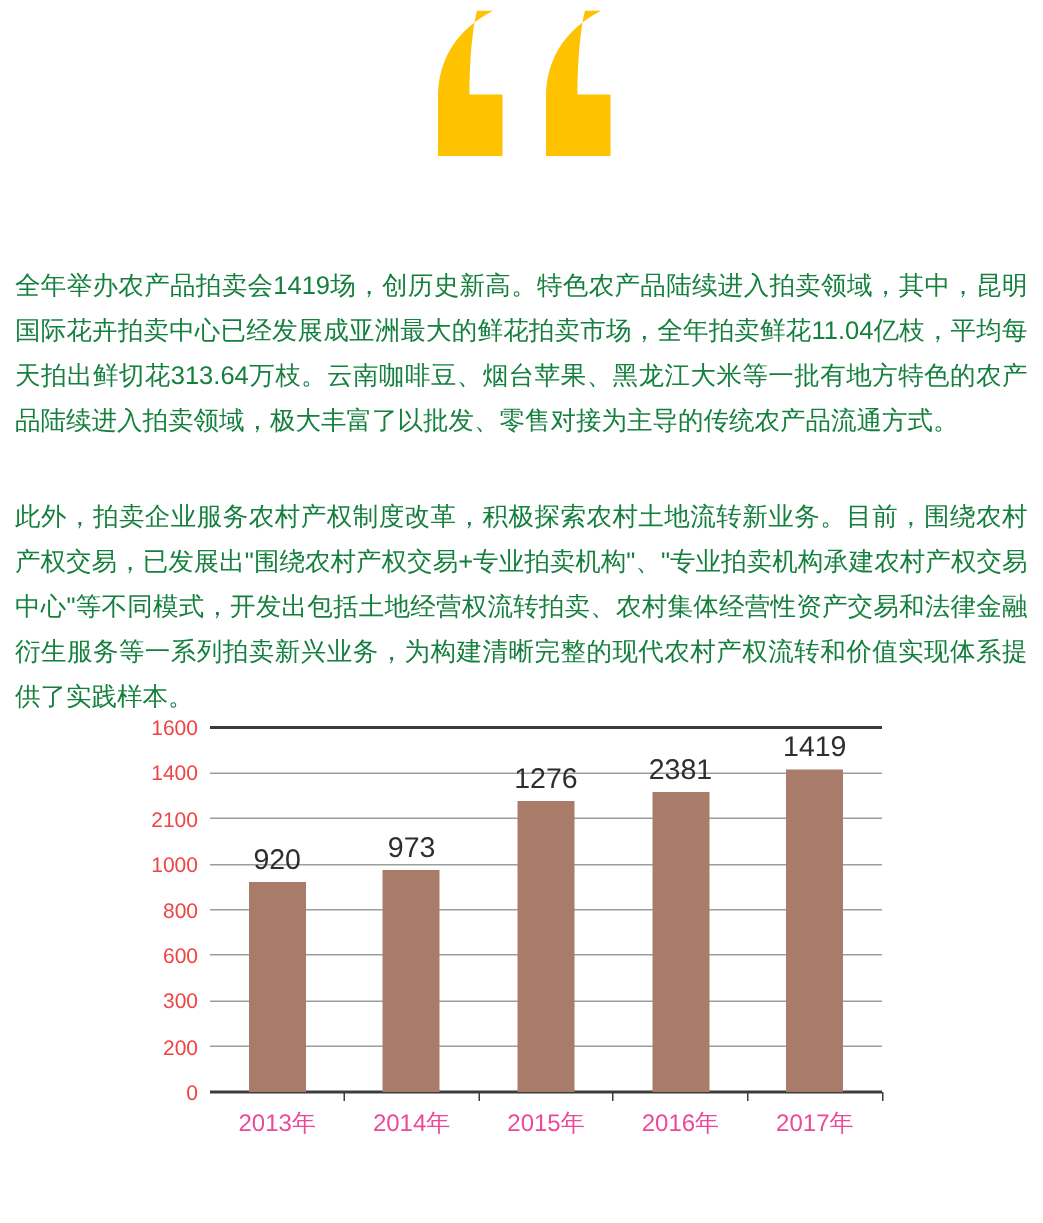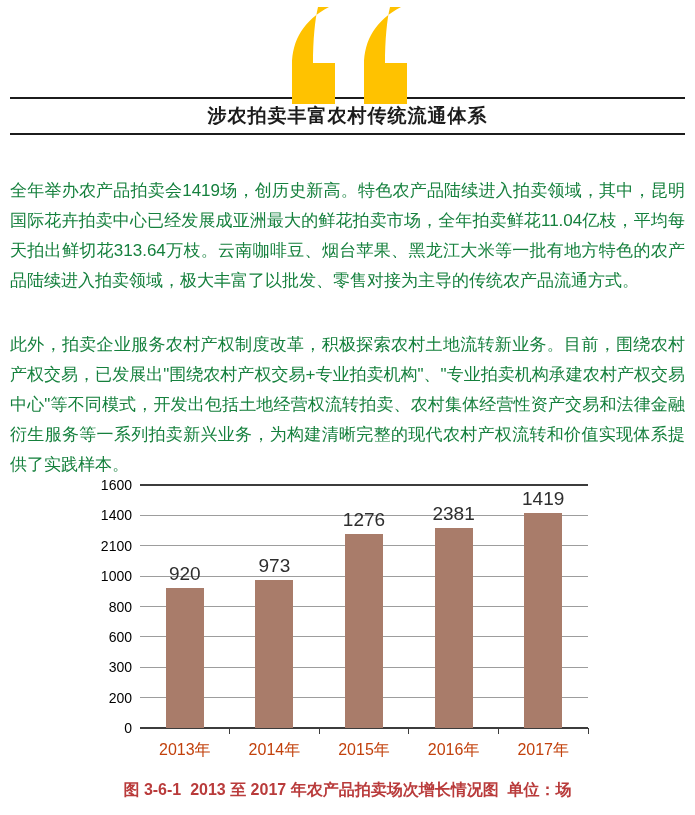--- a/index.html
+++ b/index.html
@@ -30,53 +30,50 @@
   .para-1 { top:176px; }
   .para-2 { top:330px; }
 
   
   .chart { position:absolute; top:470px; left:0; width:695px; height:300px; }
   .plot  { position:absolute; left:140px; top:15px; width:448px; height:243px; }
   .gridline { position:absolute; left:0; width:100%; height:1px; background:#9d9d9d; }
   .gridline.edge { height:2px; background:#3c3c3c; }
   .ytick {
     position:absolute; left:88px; width:44px; height:18px; text-align:right;
-    font-size:14px; color:#000000; line-height:18px;
+    font-size:14px; color:#ef4444; line-height:18px;
   }
   .bar { position:absolute; bottom:0; }
   .bar-value {
     position:absolute; text-align:center; font-size:19px; color:#2e2e2e; height:18px; line-height:18px;
   }
   .xtickmark { position:absolute; top:243px; width:1px; height:6px; background:#3c3c3c; }
   .xtick {
     position:absolute; top:270px; height:20px; text-align:center;
-    font-size:16px; color:#c2410c; line-height:20px;
+    font-size:16px; color:#ec4899; line-height:20px;
   }
 
   
   .caption {
     position:absolute; top:780px; left:0; width:695px; text-align:center;
     font-size:16px; font-weight:bold; white-space:pre;
   }
 </style>
 </head>
 <body>
 
 <div class="page">
 
   <div class="quote-wrap">
     <svg width="122" height="98" viewBox="0 0 122 98">
       <path d="M43,0 C18,13 6,33 6,58 L6,97 L49,97 L49,56 L27,56 C27,33 29,12 32,0 Z" fill="#FFC200"></path>
       <path d="M115,0 C90,13 78,33 78,58 L78,97 L121,97 L121,56 L99,56 C99,33 101,12 104,0 Z" fill="#FFC200"></path>
     </svg>
   </div>
 
-  <div class="title-band">
-    <h1>涉农拍卖丰富农村传统流通体系</h1>
-  </div>
 
   <p class="para para-1">全年举办农产品拍卖会1419场，创历史新高。特色农产品陆续进入拍卖领域，其中，昆明国际花卉拍卖中心已经发展成亚洲最大的鲜花拍卖市场，全年拍卖鲜花11.04亿枝，平均每天拍出鲜切花313.64万枝。云南咖啡豆、烟台苹果、黑龙江大米等一批有地方特色的农产品陆续进入拍卖领域，极大丰富了以批发、零售对接为主导的传统农产品流通方式。</p>
   <p class="para para-2">此外，拍卖企业服务农村产权制度改革，积极探索农村土地流转新业务。目前，围绕农村产权交易，已发展出"围绕农村产权交易+专业拍卖机构"、"专业拍卖机构承建农村产权交易中心"等不同模式，开发出包括土地经营权流转拍卖、农村集体经营性资产交易和法律金融衍生服务等一系列拍卖新兴业务，为构建清晰完整的现代农村产权流转和价值实现体系提供了实践样本。</p>
 
   <div class="chart" id="chart">
     <div class="plot" id="plot">
         <div class="gridline edge" style="top: 242px;"></div>
         <div class="gridline" style="top: 212.125px; background: rgb(157, 157, 157);"></div>
         <div class="gridline" style="top: 181.75px; background: rgb(157, 157, 157);"></div>
         <div class="gridline" style="top: 151.375px; background: rgb(157, 157, 157);"></div>
@@ -110,15 +107,14 @@
       <div class="ytick" style="top: 66.75px;">2100</div>
       <div class="ytick" style="top: 36.375px;">1400</div>
       <div class="ytick" style="top: 6px;">1600</div>
       <div class="xtick" style="left: 140px; width: 89.6px;">2013年</div>
       <div class="xtick" style="left: 229.6px; width: 89.6px;">2014年</div>
       <div class="xtick" style="left: 319.2px; width: 89.6px;">2015年</div>
       <div class="xtick" style="left: 408.8px; width: 89.6px;">2016年</div>
       <div class="xtick" style="left: 498.4px; width: 89.6px;">2017年</div>
     </div>
 
-  <div class="caption" style="color: rgb(185, 59, 59);">图 3-6-1  2013 至 2017 年农产品拍卖场次增长情况图  单位：场</div>
 
 </div>
 
 </body></html>

